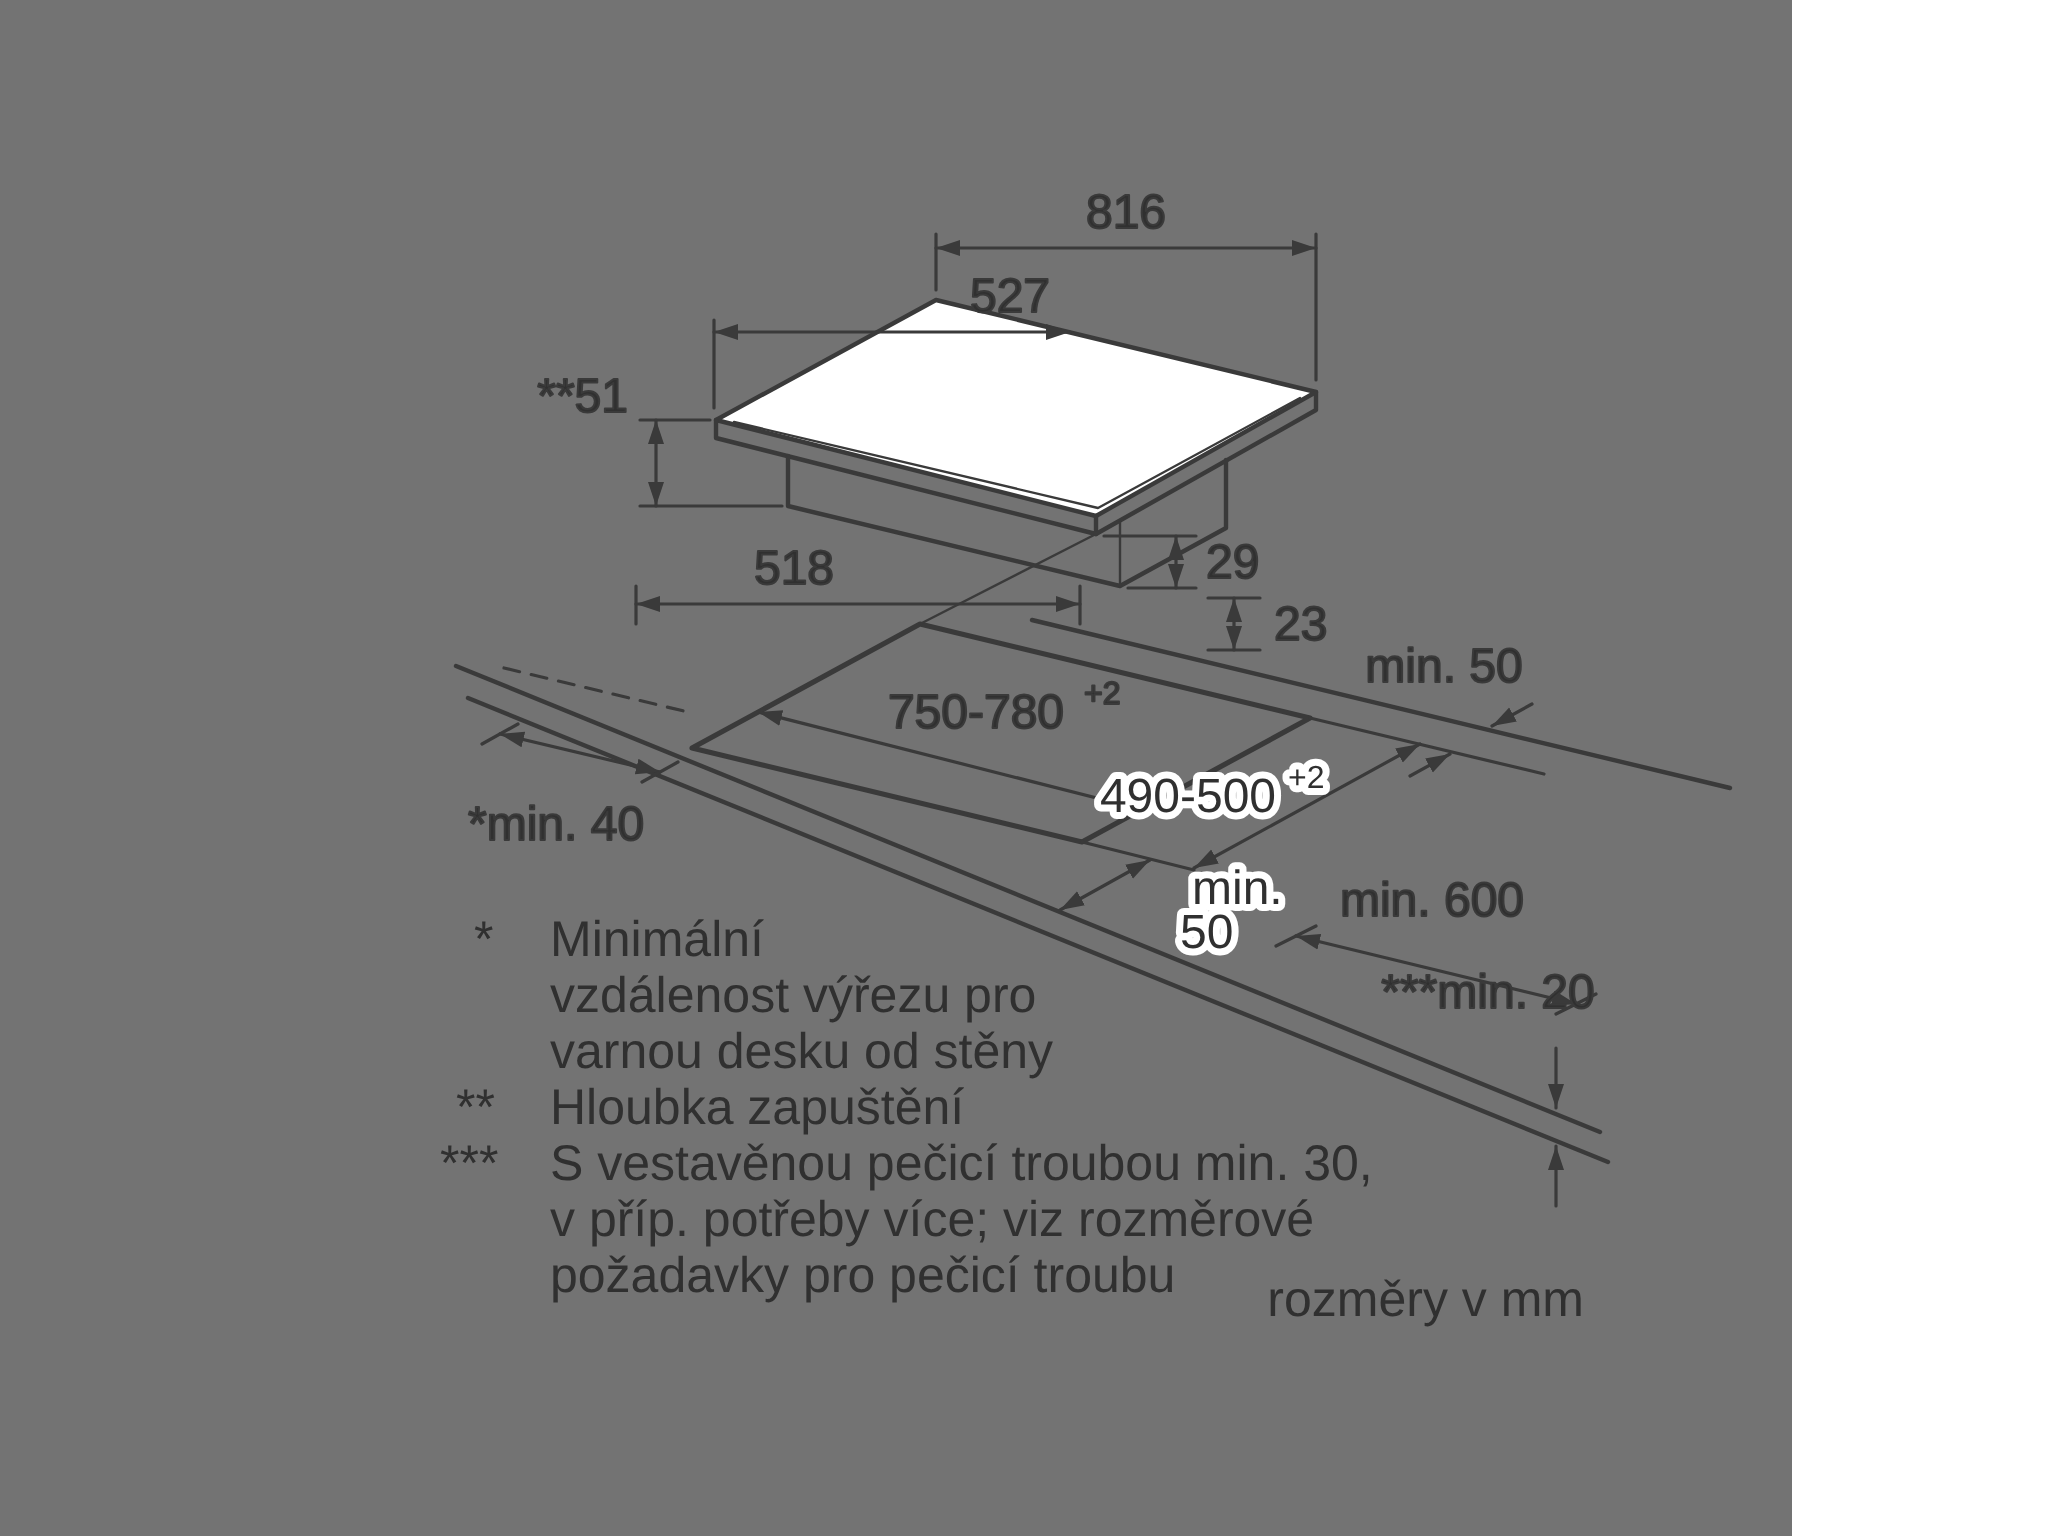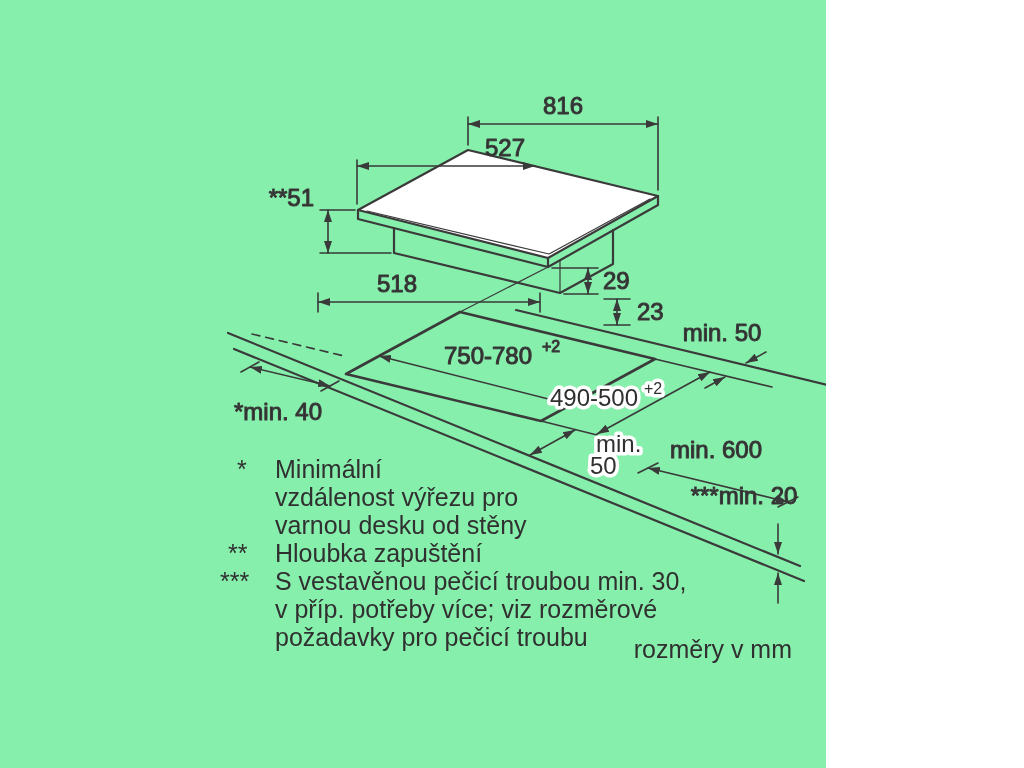--- a/index.html
+++ b/index.html
@@ -1,16 +1,16 @@
 <!DOCTYPE html>
 <html><head>
 <meta charset="utf-8">
 <style>
   html,body{margin:0;padding:0;background:#ffffff;}
-  #stage{position:relative;width:826px;height:768px;background:#86efac;overflow:hidden;}
+  #stage{position:relative;width:896px;height:768px;background:#737373;overflow:hidden;}
   svg{display:block;}
   svg text{font-family:"Liberation Sans","DejaVu Sans",sans-serif;fill:#303030;}
   .dim{font-size:24px;}
   .sup{font-size:16px;}
   .legend{font-size:25px;}
   .halo{paint-order:stroke;stroke:#ffffff;stroke-width:7px;stroke-linejoin:round;}
   .st{stroke:#3a3a3a;fill:none;stroke-linejoin:round;stroke-linecap:round;}
   .w1{stroke-width:1.2px;}
   .w15{stroke-width:1.6px;}
   .w2{stroke-width:2.2px;}

